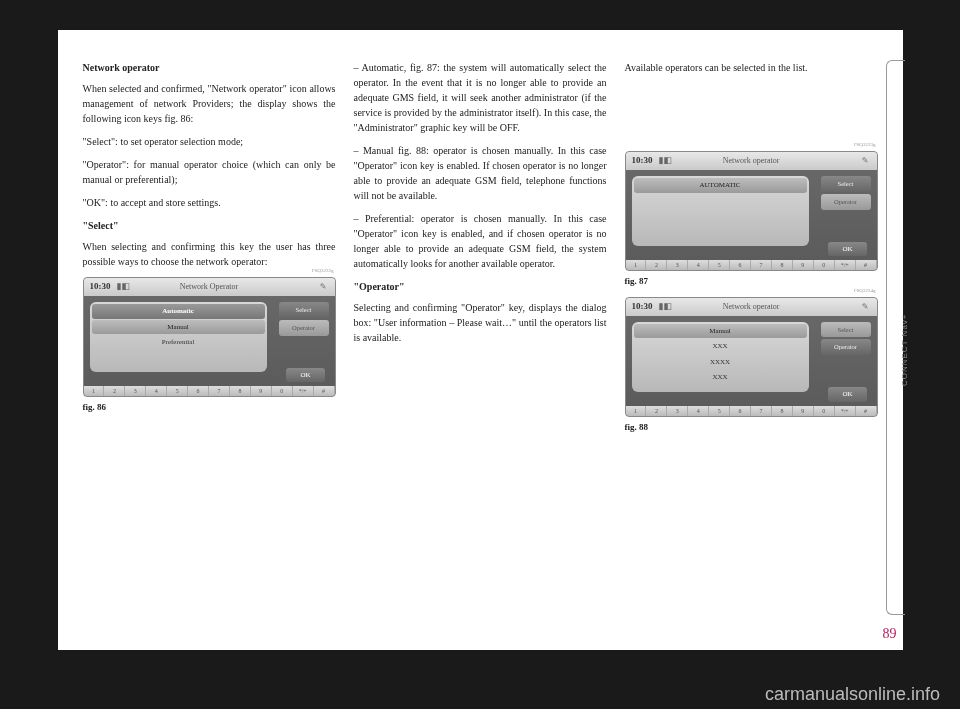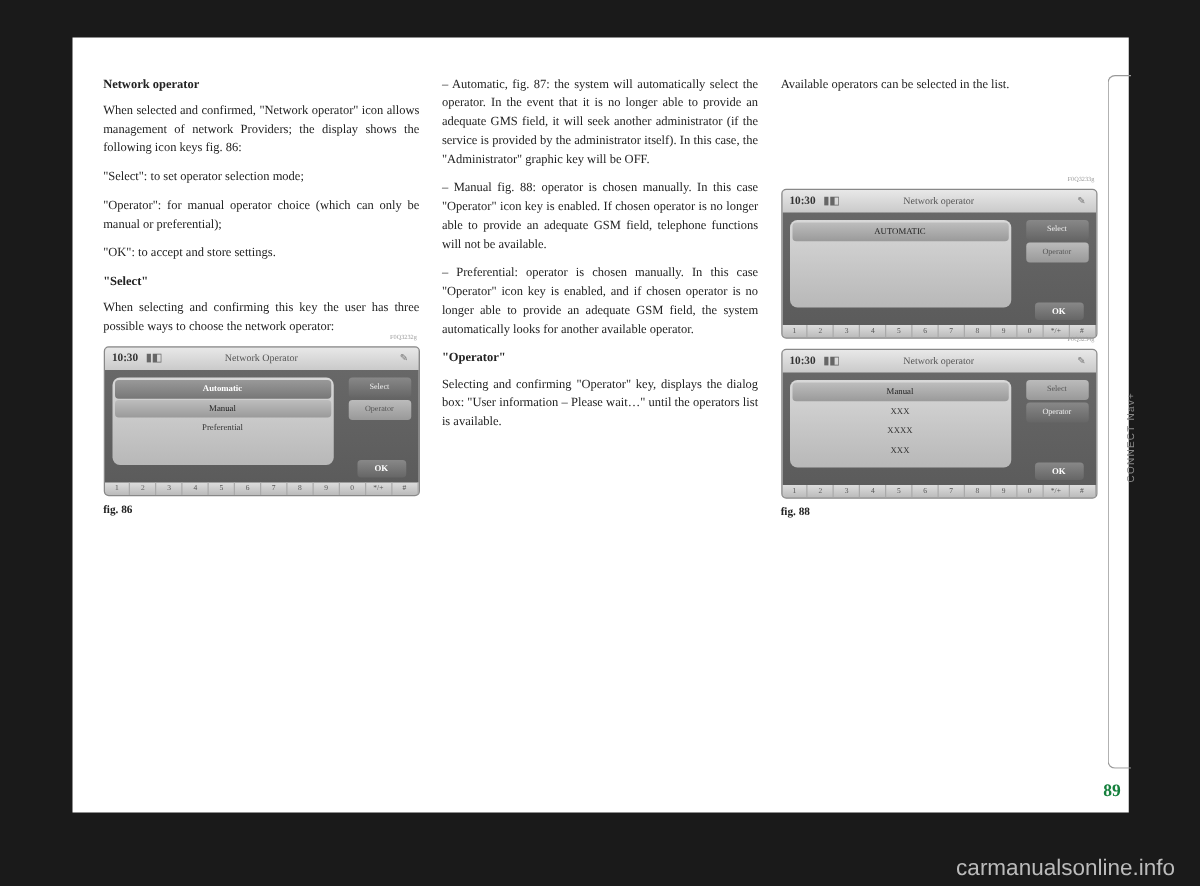--- a/index.html
+++ b/index.html
@@ -134,21 +134,21 @@
 }
 .ok-btn {
   position: absolute;
   right: 10px;
   bottom: 14px;
   background: linear-gradient(#888, #666);
   border-radius: 3px;
   font-size: 7px;
   color: #fff;
   padding: 2px 14px;
-  font-weight: bold;
+  font-weight: normal;
   text-align: center;
 }
 .screen-bottom {
   position: absolute;
   bottom: 0;
   left: 0;
   right: 0;
   height: 10px;
   background: linear-gradient(#ddd, #bbb);
   display: flex;
@@ -196,22 +196,22 @@
   color: #888;
   white-space: nowrap;
   font-family: Arial, sans-serif;
   letter-spacing: 1px;
 }
 .page-num {
   position: absolute;
   right: 6px;
   bottom: 8px;
   font-size: 14px;
-  font-weight: bold;
-  color: #15803d;
+  font-weight: normal;
+  color: #be185d;
 }
 .watermark {
   position: absolute;
   bottom: 4px;
   right: 20px;
   font-size: 18px;
   color: #bbb;
   font-family: Arial, sans-serif;
 }
 </style>
@@ -311,20 +311,21 @@
             <div class="key">6</div>
             <div class="key">7</div>
             <div class="key">8</div>
             <div class="key">9</div>
             <div class="key">0</div>
             <div class="key">*/+</div>
             <div class="key">#</div>
           </div>
         </div>
       </div>
+      <div class="fig-label">fig. 87</div>
 
       <div class="shot-wrap" style="margin-top:6px">
         <span class="img-code">F0Q3234g</span>
         <div class="screenshot">
           <div class="screen-top">
             <span class="time">10:30</span>
             <span class="sigicon">▮◧</span>
             <span class="title">Network operator</span>
             <span class="pencil">✎</span>
           </div>

